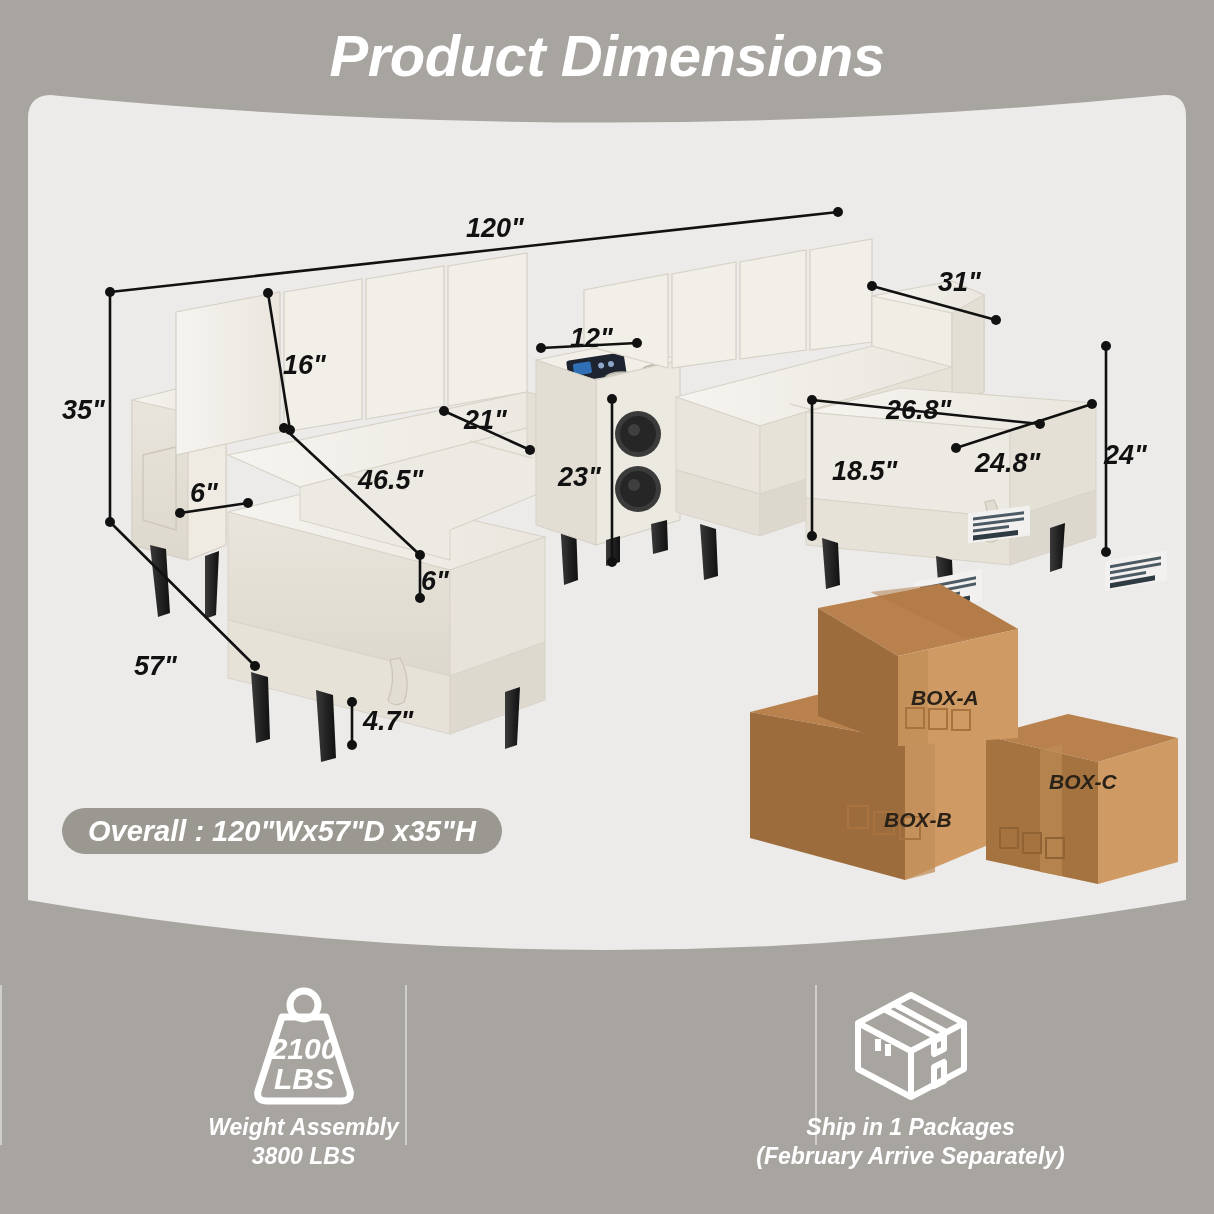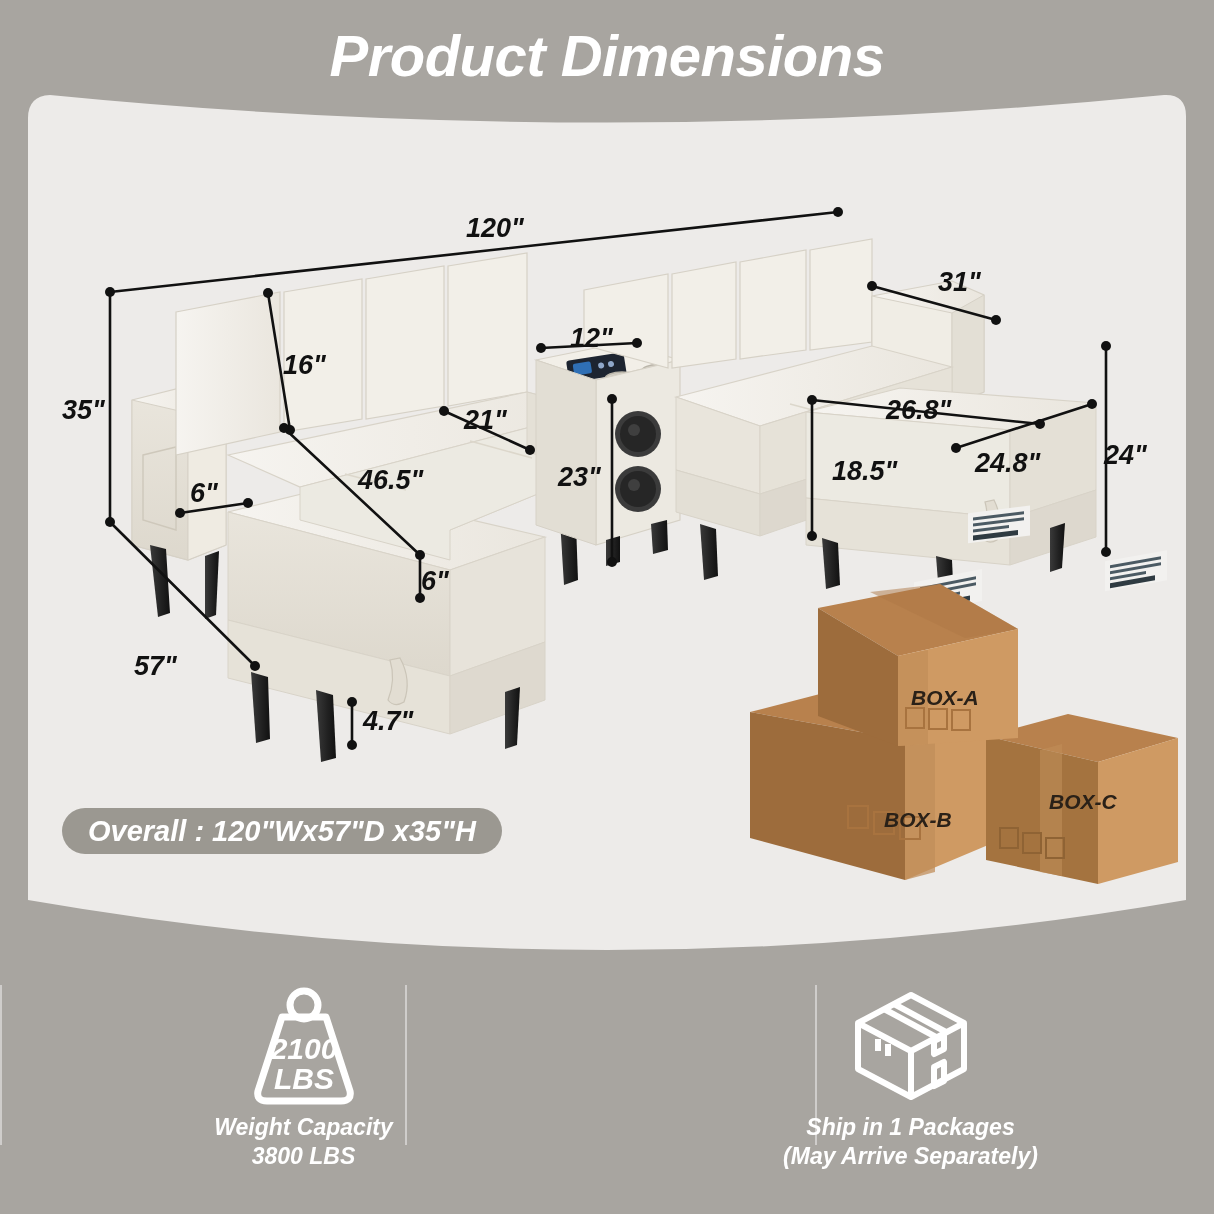--- a/index.html
+++ b/index.html
@@ -363,41 +363,41 @@
     <div class="dimtxt" style="left:975px;top:448px;">24.8"</div>
     <div class="dimtxt" style="left:832px;top:456px;">18.5"</div>
     <div class="dimtxt" style="left:1104px;top:440px;">24"</div>
     <div class="dimtxt" style="left:421px;top:566px;">6"</div>
     <div class="dimtxt" style="left:134px;top:651px;">57"</div>
     <div class="dimtxt" style="left:363px;top:706px;">4.7"</div>
 
     
     <div class="boxtxt" style="left:911px;top:686px;">BOX-A</div>
     <div class="boxtxt" style="left:884px;top:808px;">BOX-B</div>
-    <div class="boxtxt" style="left:1049px;top:790px;">BOX-C</div>
+    <div class="boxtxt" style="left:1049px;top:770px;">BOX-C</div>
   </div>
 
   <div class="badge">Overall : 120"Wx57"D x35"H</div>
 
   <div class="features">
     <div class="divider"></div>
     <div class="divider d1" style="left:405px;"></div>
     <div class="divider d2" style="left:815px;"></div>
 
     <div class="feature">
       <div class="ficon">
         <svg width="132" height="118" viewBox="0 0 132 118">
           <circle cx="66" cy="18" r="14" fill="none" stroke="#fff" stroke-width="7"></circle>
           <path d="M44 30 L88 30 L112 104 q2 10 -9 10 L29 114 q-11 0 -9 -10 Z" fill="none" stroke="#fff" stroke-width="7" stroke-linejoin="round"></path>
           <text x="66" y="72" text-anchor="middle" fill="#fff" font-family="Liberation Sans, sans-serif" font-size="30" font-weight="bold">2100</text>
           <text x="66" y="102" text-anchor="middle" fill="#fff" font-family="Liberation Sans, sans-serif" font-size="30" font-weight="bold">LBS</text>
         </svg>
       </div>
       <div class="flabel">
-        <div>Weight Capacity</div>
+        <div>Weight Assembly</div>
         <div>3800 LBS</div>
       </div>
     </div>
 
     <div class="feature">
       <div class="ficon">
         <svg width="126" height="118" viewBox="0 0 126 118">
           <g fill="none" stroke="#fff" stroke-width="6" stroke-linejoin="round">
             <path d="M63 8 L116 36 L116 82 L63 110 L10 82 L10 36 Z"></path>
             <path d="M10 36 L63 64 L116 36"></path>
@@ -406,19 +406,19 @@
             <path d="M46 17 L98 45"></path>
             <path d="M30 52 L30 64"></path>
             <path d="M40 57 L40 69"></path>
             <path d="M86 54 L96 49 L96 62 L86 67 Z"></path>
             <path d="M86 80 L96 75 L96 94 L86 99 Z"></path>
           </g>
         </svg>
       </div>
       <div class="flabel">
         <div>Ship in 1 Packages</div>
-        <div>(May Arrive Separately)</div>
+        <div>(February Arrive Separately)</div>
       </div>
     </div>
 
   </div>
 
 </div>
 
 </body></html>

